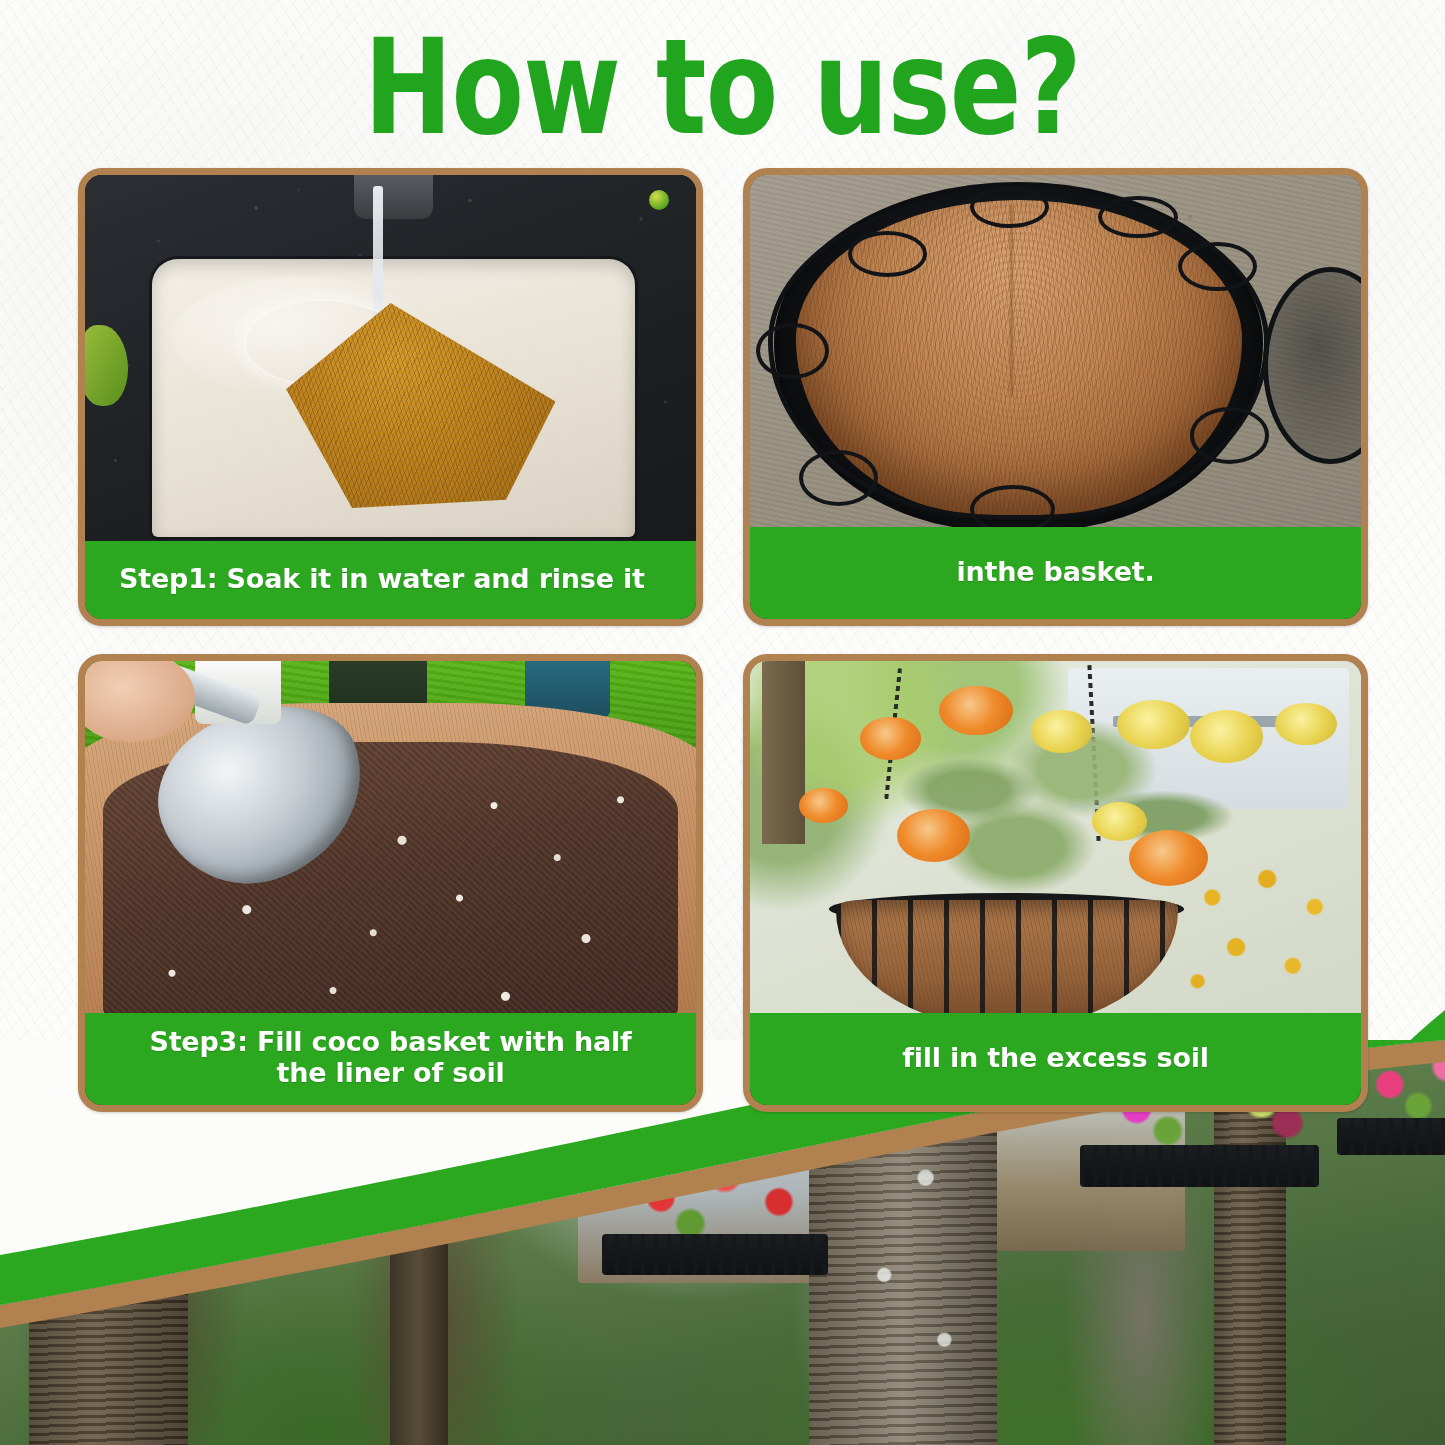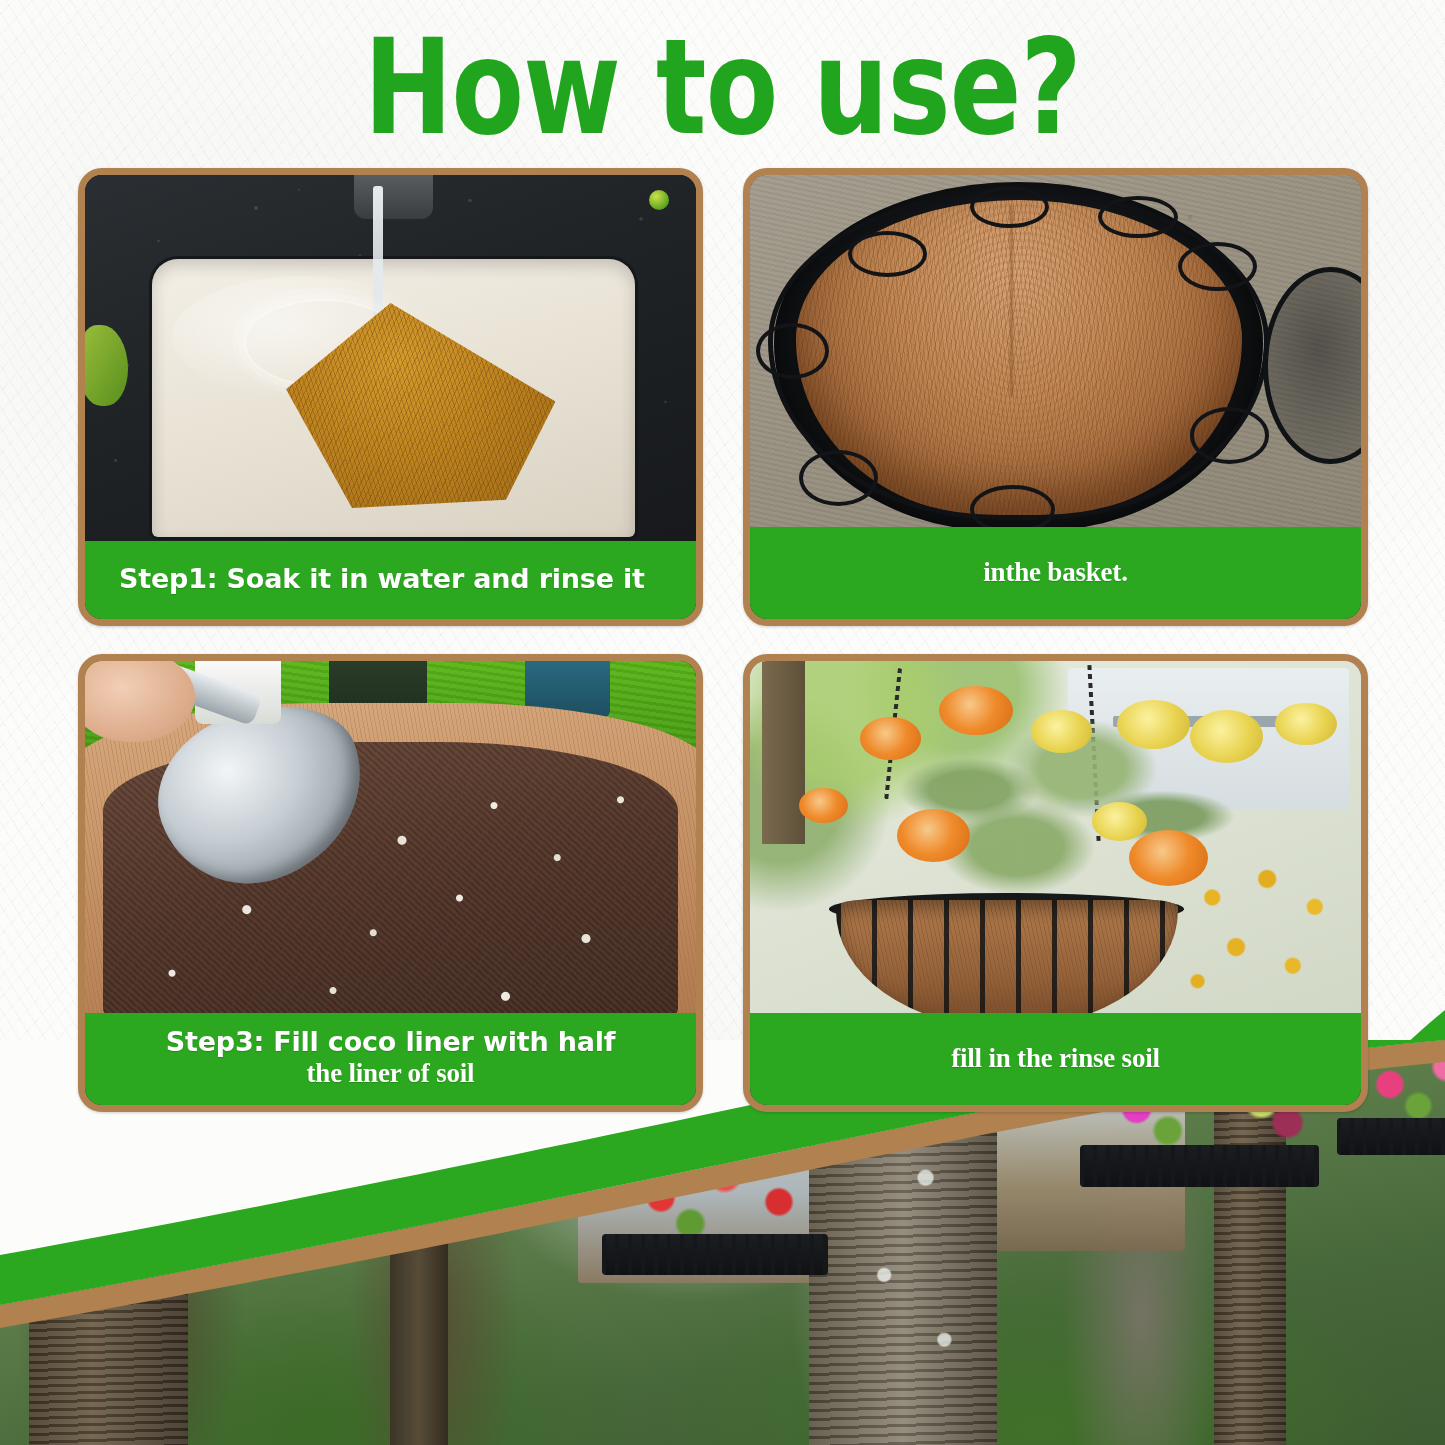--- a/index.html
+++ b/index.html
@@ -98,21 +98,21 @@
     font-family: "DejaVu Sans", sans-serif;
     font-weight: bold;
     font-size: 27px;
     line-height: 1.14;
     padding: 10px 12px 12px 12px;
     text-align: center;
     letter-spacing: -0.2px;
     text-shadow: 0 1px 1px rgba(0,0,0,0.18);
   }
   .caption.left  { text-align: left; padding-left: 34px; }
-  .caption .l2 { display: block; font-family: Liberation Serif, serif; }
+  .caption .l2 { display: block; }
 
   .card-1 .caption { min-height: 78px; display:flex; align-items:center; }
   .card-2 .caption,
   .card-3 .caption,
   .card-4 .caption { min-height: 92px; display:flex; align-items:center; justify-content:center; flex-direction:column; }
   .card-1 .caption { justify-content: flex-start; }
 
   
   .p1 { background: #1b1d20; }
   .p1 .counter {
@@ -587,21 +587,21 @@
         <div class="potA"></div>
         <div class="potB"></div>
         <div class="liner3"></div>
         <div class="soil"></div>
         <div class="scoop"></div>
         <div class="bottle"></div>
         <div class="handle"></div>
         <div class="hand"></div>
       </div>
       <div class="caption">
-        <span>Step3:  Fill coco liner with half</span>
+        <span>Step3:  Fill coco basket with half</span>
         <span class="l2">the liner of soil</span>
       </div>
     </div>
 
     <div class="card card-4">
       <div class="photo p4">
         <div class="sky"></div>
         <div class="house"></div>
         <div class="trunk"></div>
         <div class="chain1"></div>
@@ -615,21 +615,21 @@
         <div class="fl fy2 f6"></div>
         <div class="fl fo f7"></div>
         <div class="fl fo f8"></div>
         <div class="fl fo f9"></div>
         <div class="fl fy2 f10"></div>
         <div class="rim4"></div>
         <div class="basket4"></div>
         <div class="daisies"></div>
       </div>
       <div class="caption">
-        <span class="l2">fill in the rinse soil</span>
+        <span class="l2">fill in the excess soil</span>
       </div>
     </div>
 
   </div>
 
   <div class="hero">
     <div class="scene"></div>
     <div class="trunk t1"></div>
     <div class="trunk t2"></div>
     <div class="house-b"></div>

